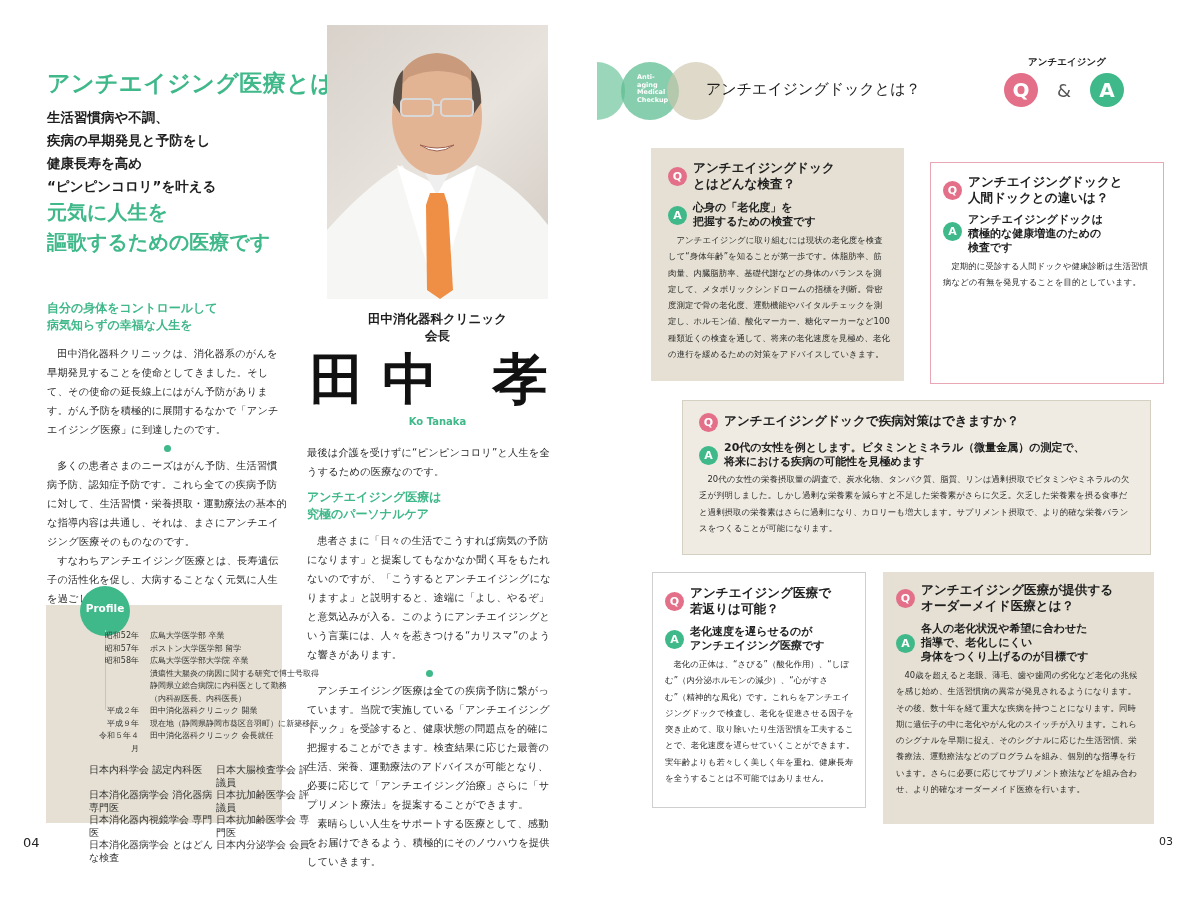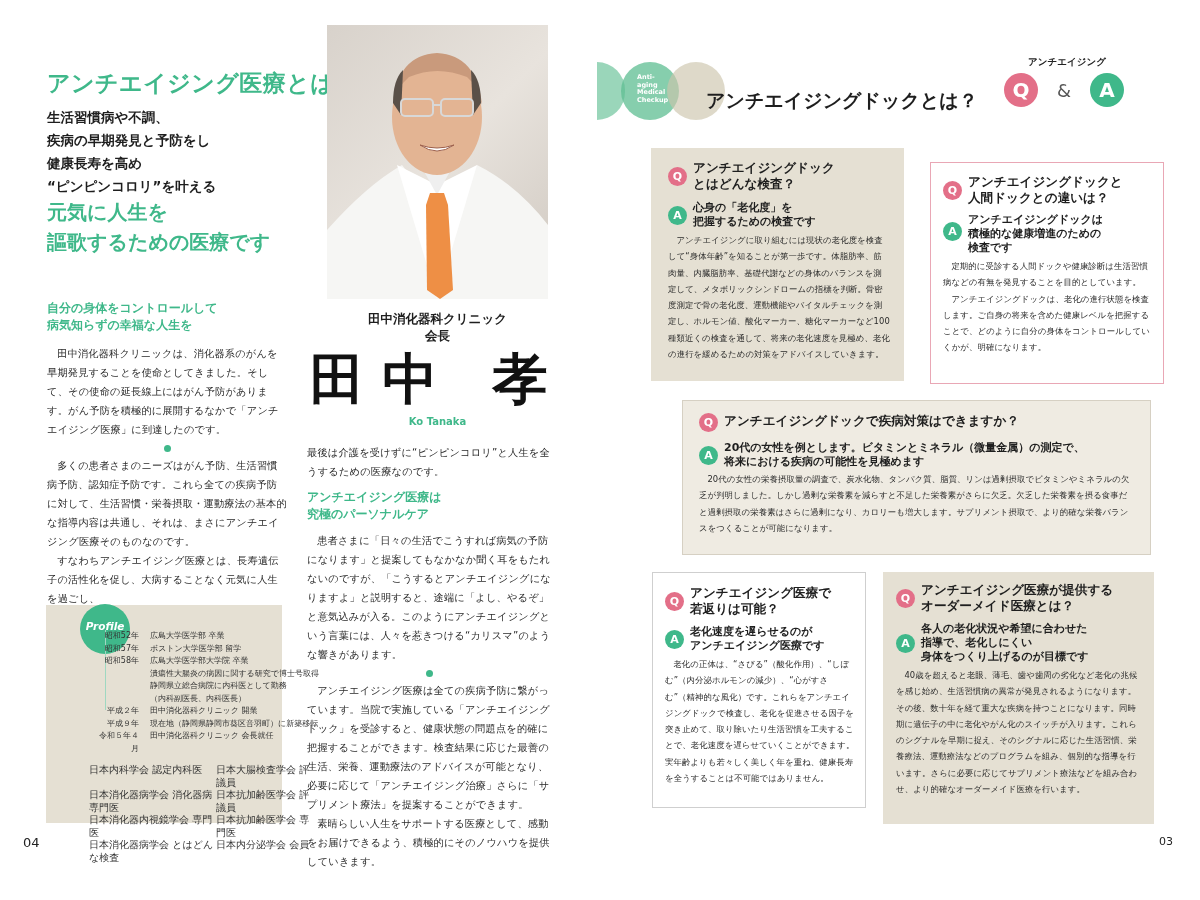--- a/index.html
+++ b/index.html
@@ -22,36 +22,36 @@
     #name-big { font-size: 55px; font-weight: bold; line-height: 66px; letter-spacing: 18px; color: #111; margin-top: 2px; }
     #name-en { font-size: 10px; font-weight: bold; color: #3fb88a; margin-top: 4px; }
 
     #col1 { left: 47px; top: 300px; width: 240px; }
     .sub-green { font-size: 12px; font-weight: bold; line-height: 17px; color: #3fb88a; margin-bottom: 10px; }
     .dot { width: 7px; height: 7px; background: #3fb88a; border-radius: 50%; margin: 6px auto 4px; }
 
     #col2 { left: 307px; top: 443px; width: 245px; }
 
     #profile { left: 46px; top: 605px; width: 236px; height: 218px; background: #e5e0d3; }
-    #profile-badge { left: 80px; top: 604px; width: 50px; height: 50px; border-radius: 50%; background: #3fb88a; color: #fff;
-      font-size: 10.5px; font-weight: bold; text-align: center; line-height: 44px; font-style: italic; }
+    #profile-badge { left: 80px; top: 586px; width: 50px; height: 50px; border-radius: 50%; background: #3fb88a; color: #fff;
+      font-size: 10.5px; font-weight: bold; text-align: center; line-height: 44px; }
     #profile-line { left: 105px; top: 630px; width: 1px; height: 80px; background: #9fd8c1; }
     #profile-hist { left: 52px; top: 630px; }
     .ph-row { display: flex; font-size: 8px; line-height: 12.5px; color: #333; margin-left: 40px; }
     .ph-year { width: 58px; text-align: right; padding-right: 11px; }
     .ph-text { width: 170px; }
     #profile-soc { left: 53px; top: 764px; width: 228px; display: grid; grid-template-columns: 127px 100px; font-size: 10px; line-height: 12.5px; color: #333; margin-left: 36px; }
 
     #pn-left { left: 23px; top: 835px; font-size: 13px; color: #222; }
     #pn-right { left: 1159px; top: 835px; font-size: 11px; color: #222; }
 
     
     #circles { left: 597px; top: 60px; width: 150px; height: 70px; }
     .circ { position: absolute; border-radius: 50%; width: 58px; height: 58px; top: 2px; }
-    #rp-title { left: 706px; top: 88px; font-size: 19px; font-weight: bold; color: #1e1e1e; }
+    #rp-title { left: 706px; top: 80px; font-size: 15px; font-weight: normal; color: #1e1e1e; }
     #qa-logo { left: 1004px; top: 56px; width: 120px; }
     #qa-logo-label { font-size: 9.5px; font-weight: bold; text-align: center; color: #222; margin-bottom: 4px; padding-left: 6px; }
     .qa-row { display: flex; align-items: center; justify-content: space-between; }
     .qa-big { width: 34px; height: 34px; border-radius: 50%; color: #fff; font-size: 20px; font-weight: bold; text-align: center; line-height: 34px; }
     .qa-amp { font-size: 18px; color: #555; }
 
     .card { position: absolute; }
     .card.beige { background: #e5e0d3; }
     .card.pink { background: #fff; border: 1px solid #e9a7b5; }
     .card.grey { background: #fff; border: 1px solid #cfcfcf; }
@@ -236,21 +236,20 @@
   </div>
   <div class="a-row" style="margin-top:7px;">
     <span class="badge a" style="margin-top:9px;">A</span>
     <div class="a-text">
       <div>アンチエイジングドックは</div>
       <div>積極的な健康増進のための</div>
       <div>検査です</div>
     </div>
   </div>
   <p class="body-text indent" style="margin-top:3px;">定期的に受診する人間ドックや健康診断は生活習慣病などの有無を発見することを目的としています。</p>
-  <p class="body-text indent">アンチエイジングドックは、老化の進行状態を検査します。ご自身の将来を含めた健康レベルを把握することで、どのように自分の身体をコントロールしていくかが、明確になります。</p>
 </div>
 
 <div class="card light" style="left:682px;top:400px;width:469px;height:155px;padding:12px 14px 0 16px;">
   <div class="q-row">
     <span class="badge q">Q</span>
     <div class="q-text">アンチエイジングドックで疾病対策はできますか？</div>
   </div>
   <div class="a-row" style="margin-top:9px;">
     <span class="badge a" style="margin-top:5px;">A</span>
     <div class="a-text">

